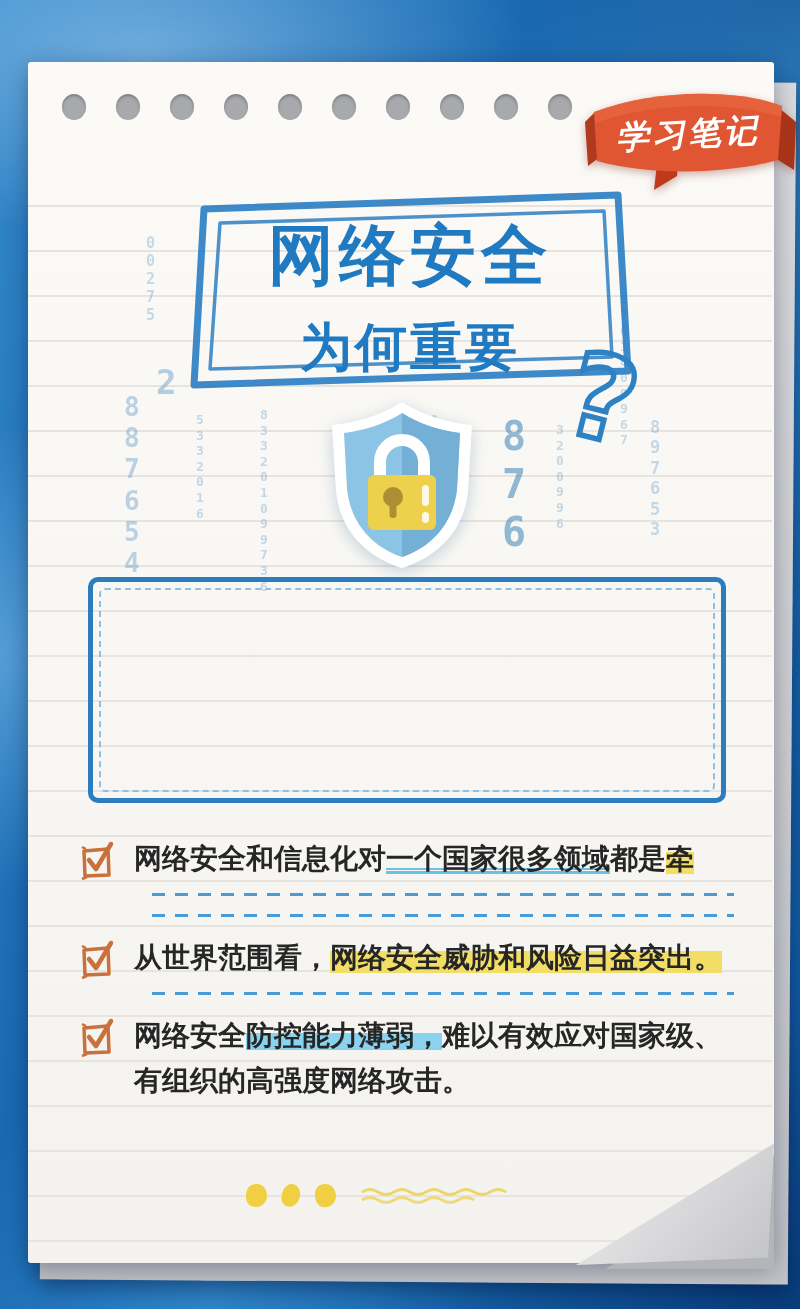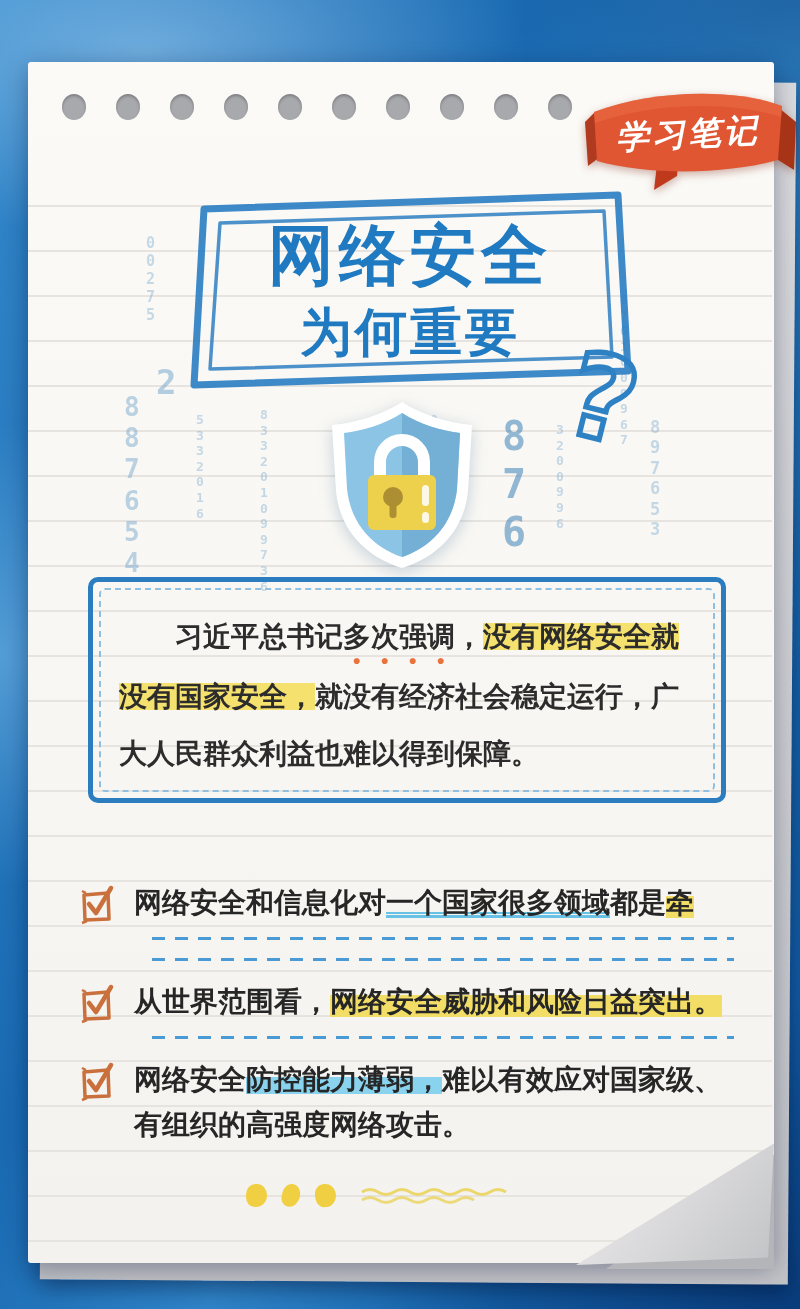--- a/index.html
+++ b/index.html
@@ -29,35 +29,35 @@
   .d7{left:622px;top:355px;font-size:17px}
   .d8{left:128px;top:300px;font-size:34px;opacity:.5}
   .d9{left:168px;top:350px;font-size:13px}
   
   .ribbon{position:absolute;left:583px;top:78px;width:217px;height:118px;z-index:5;filter:drop-shadow(0 3px 4px rgba(120,30,10,.35));}
   .ribbon text{font-family:"Liberation Sans","DejaVu Sans",sans-serif;}
   
   .title-wrap{position:absolute;left:156px;top:123px;width:452px;height:212px;}
   .title-frame{position:absolute;left:0;top:0;width:452px;height:212px;}
   .title-main{position:absolute;left:0;right:0;top:26px;margin:0;text-align:center;font-size:66px;font-weight:900;color:#1f7ac1;letter-spacing:5px;}
-  .title-sub{position:absolute;left:0;right:0;top:112px;margin:1px;text-align:center;font-size:52px;font-weight:900;color:#1f7ac1;letter-spacing:3px;}
+  .title-sub{position:absolute;left:0;right:0;top:112px;margin:16px;text-align:center;font-size:52px;font-weight:900;color:#1f7ac1;letter-spacing:3px;}
   .qmark{position:absolute;left:372px;top:158px;width:92px;height:118px;}
   
   .shield{position:absolute;left:298px;top:336px;width:152px;height:174px;filter:drop-shadow(0 4px 8px rgba(40,90,140,.25));}
   
   .quote{position:absolute;left:60px;top:515px;width:628px;height:216px;border:5px solid #2b7dc0;border-radius:10px;}
   .quote-inner{position:absolute;inset:6px;border:2px dashed #8fc0e2;border-radius:6px;}
   .quote-text{position:relative;margin:26px 26px 0 26px;font-size:28px;line-height:57px;font-weight:700;color:#2c2c2c;text-indent:2em;letter-spacing:0;z-index:2;}
   .emph{-webkit-text-emphasis:filled circle #e8743c;text-emphasis:filled circle #e8743c;-webkit-text-emphasis-position:under;text-emphasis-position:under left;}
   .hl-y{background:linear-gradient(to bottom,transparent 8%,#f5e16e 8%,#f5e16e 94%,transparent 94%);}
   .hl-yl{background:linear-gradient(to bottom,transparent 30%,#f2dd67 30%,#f2dd67 100%,transparent 100%);}
   .hl-b{background:linear-gradient(to bottom,transparent 42%,#8ad3ef 42%,#8ad3ef 97%,transparent 97%);}
   .hl-u{background:linear-gradient(to bottom,transparent 80%,rgba(80,185,228,.85) 80%,rgba(80,185,228,.85) 87%,transparent 87%,transparent 91%,rgba(80,185,228,.85) 91%,rgba(80,185,228,.85) 99%,transparent 99%);}
   
-  .checklist{position:absolute;left:48px;top:774px;width:662px;margin-top:44px;}
+  .checklist{position:absolute;left:48px;top:774px;width:662px;}
   .item{position:relative;padding-left:58px;font-size:28px;font-weight:700;line-height:45px;color:#262626;letter-spacing:0;margin-bottom:4px;}
   .checkbox{position:absolute;left:0;top:2px;width:40px;height:44px;}
   .item p{margin:0;}
   .divider{height:3px;margin:12px 4px 18px 76px;background:repeating-linear-gradient(to right,#4a9bd5 0 13px,transparent 13px 23px);}
   
   .bdots{position:absolute;left:218px;top:1122px;display:flex;gap:15px;}
   .bdot{width:21px;height:23px;background:#f0d042;border-radius:48% 52% 55% 45%;}
   .bdot:nth-child(2){transform:rotate(14deg);width:18px;}
   .bdot:nth-child(3){transform:rotate(-10deg);}
   .squiggle{position:absolute;left:332px;top:1124px;}
@@ -175,21 +175,20 @@
       <path d="M54 82 L54 64 a22 22 0 0 1 44 0 L98 82" fill="none" stroke="#ffffff" stroke-width="12" stroke-linecap="round"></path>
       <rect x="42" y="77" width="68" height="55" rx="6" fill="#edd14d"></rect>
       <rect x="96" y="87" width="7" height="21" rx="3.5" fill="#ffffff" opacity=".85"></rect>
       <rect x="96" y="114" width="7" height="11" rx="3.5" fill="#ffffff" opacity=".85"></rect>
       <circle cx="67" cy="99" r="10" fill="#ad8f33"></circle>
       <rect x="63.5" y="104" width="7" height="16" rx="3" fill="#ad8f33"></rect>
     </svg>
 
     <div class="quote">
       <div class="quote-inner"></div>
-      <p class="quote-text"><span>习近平总书记</span><span class="emph">多次强调</span><span>，</span><span class="hl-y">没有网络安全就没有国家安全，</span><span>就没有经济社会稳定运行，广大人民群众利益也难以得到保障。</span></p>
     </div>
 
     <div class="checklist">
 
       <div class="item">
         <svg class="checkbox" viewBox="0 0 40 44">
           <path d="M8 13 L32 11 L33 37 L9 38 Z" fill="none" stroke="#c9703c" stroke-width="3.5" stroke-linejoin="round"></path>
           <path d="M13 22 L20 31 L35 6" fill="none" stroke="#c9703c" stroke-width="4.5" stroke-linecap="round" stroke-linejoin="round"></path>
           <path d="M6 9 l4 2 M6 41 l5 -2" stroke="#c9703c" stroke-width="2.5"></path>
         </svg>

